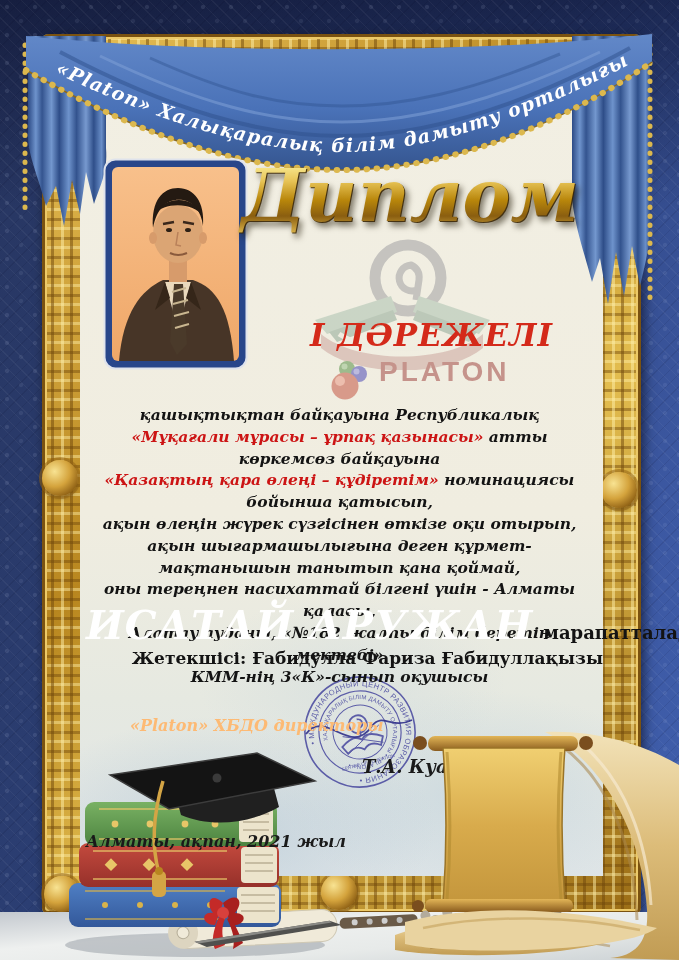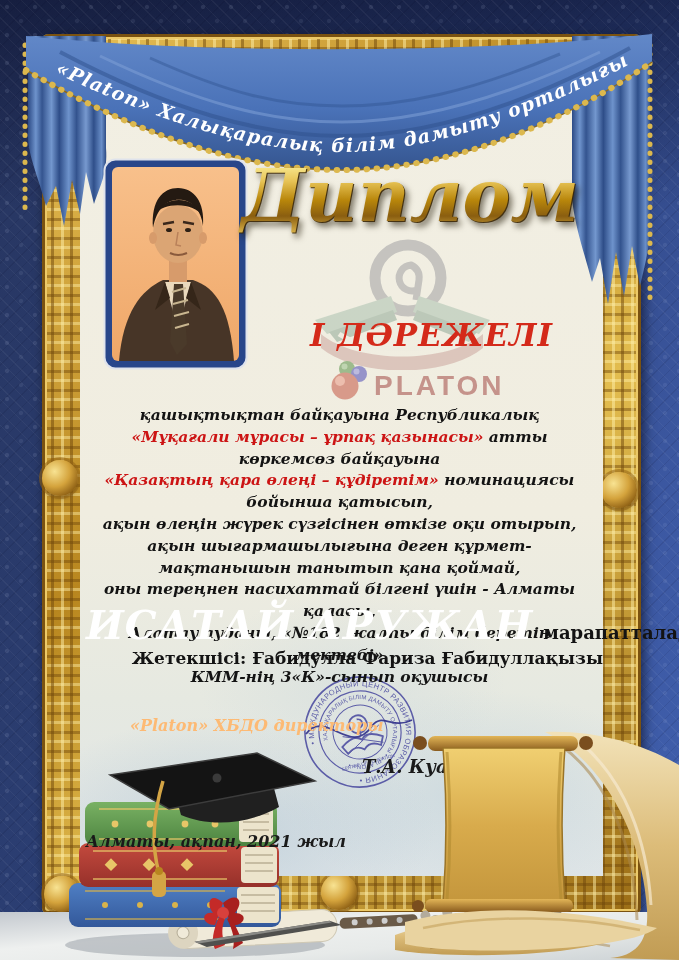--- a/index.html
+++ b/index.html
@@ -50,21 +50,21 @@
   .title-diploma{left:215px;top:156px;width:390px;text-align:center;
     font-size:72px;line-height:1.1;font-weight:bold;font-style:italic;
     color:#b8860b;
     background:linear-gradient(180deg,#fdf3a0 6%,#e7c355 32%,#b8860b 56%,#8a5e10 76%,#d4ac44 96%);
     -webkit-background-clip:text;background-clip:text;-webkit-text-fill-color:transparent;
     filter:drop-shadow(1px 1px 0 rgba(60,40,5,.9)) drop-shadow(3px 4px 3px rgba(30,20,0,.55));}
   .watermark{left:295px;top:238px;width:215px;height:132px;opacity:.45;}
   .degree{left:253px;top:317px;width:300px;text-align:right;font-size:31px;
     font-weight:bold;font-style:italic;color:#d42a1a;letter-spacing:1px;}
   .registration{top:349px;right:79px;font-size:14px;font-weight:bold;font-style:italic;color:#1b1b1b;}
-  .platon-mark{left:328px;top:356px;height:46px;display:flex;align-items:flex-end;}
+  .platon-mark{left:328px;top:356px;height:46px;display:flex;align-items:flex-start;gap:5px;}
   .platon-word{font-family:"Liberation Sans",sans-serif;font-weight:800;font-size:28px;
     letter-spacing:3px;color:#c5938b;}
   .bodytext{left:86px;top:404px;right:86px;text-align:center;color:#131313;
     font-size:15.5px;line-height:21.8px;font-weight:bold;font-style:italic;}
   .bodytext .red{color:#cc1414;}
   .name-row{left:86px;top:601px;right:76px;text-align:center;white-space:nowrap;}
   .name{font-size:40px;font-weight:bold;font-style:italic;color:#ffffff;letter-spacing:1px;}
   .name-suffix{font-size:18px;font-weight:bold;color:#131313;margin-left:10px;}
   .supervisor{left:86px;top:648px;right:76px;text-align:right;font-size:17px;
     font-weight:bold;color:#131313;font-style:normal;}

